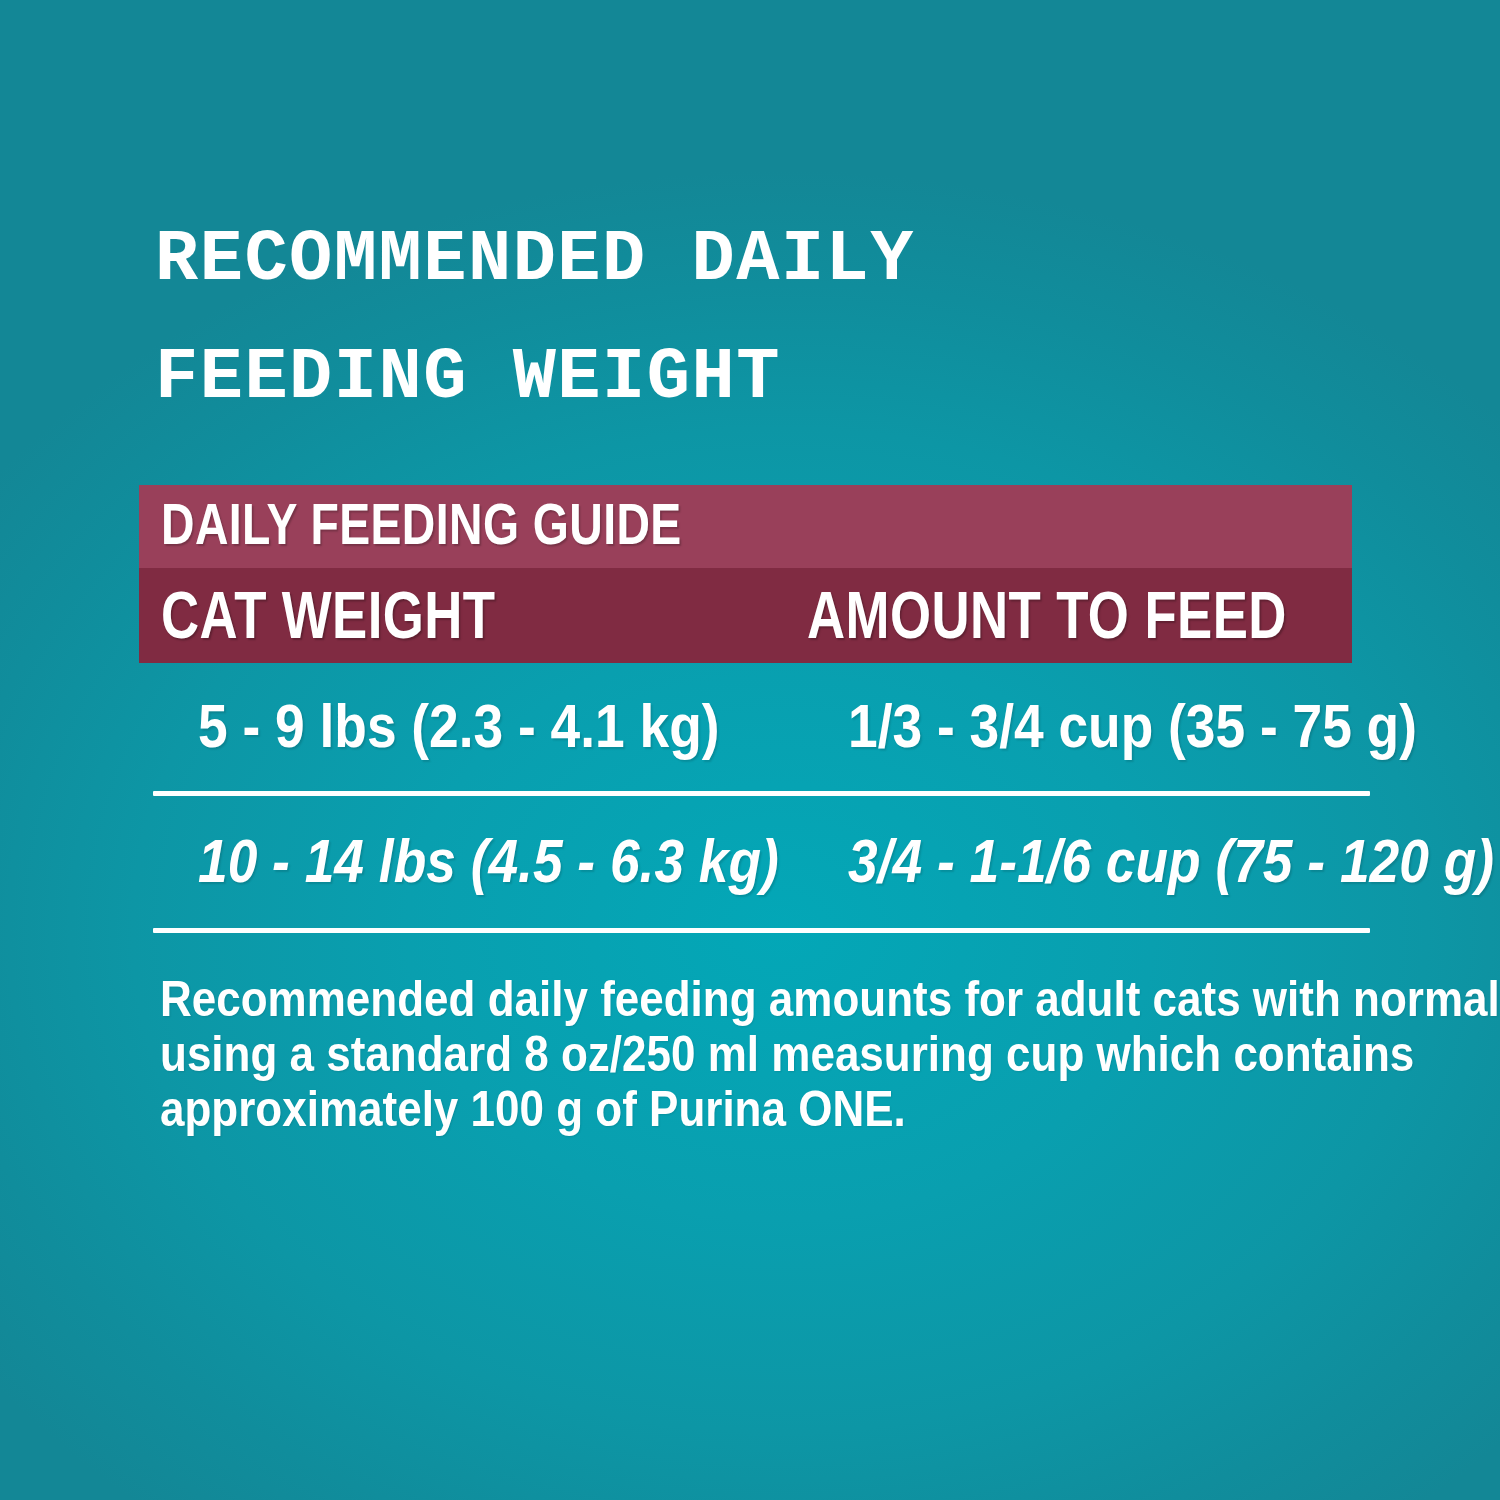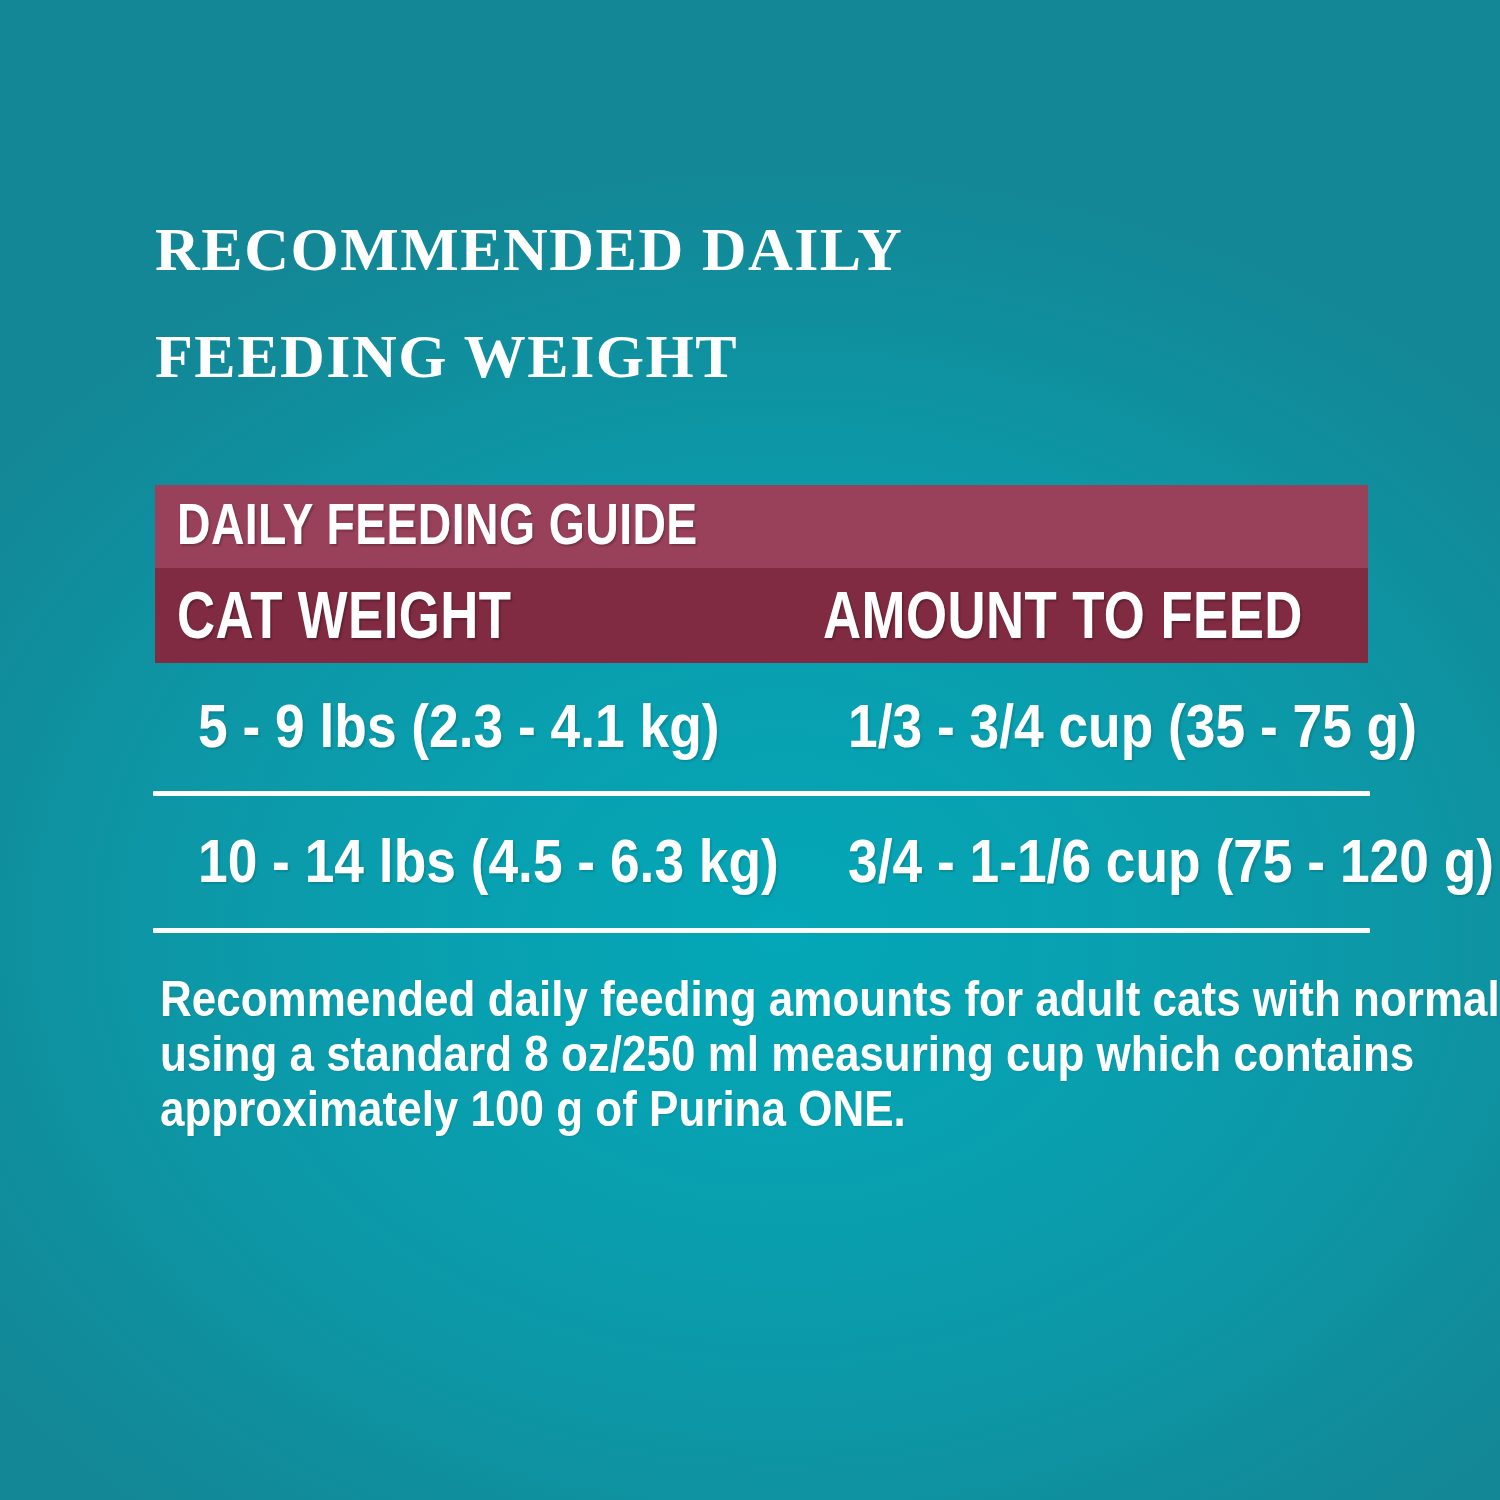--- a/index.html
+++ b/index.html
@@ -31,32 +31,33 @@
 
   
   #title-block {
     position: absolute;
     left: 155px;
     top: 196px;
     width: 1220px;
   }
   .title-line {
     color: #FFFFFF;
-    font-family: Liberation Serif, serif;
-    font-weight: 700;
-    font-size: 62px;
+    font-family: Liberation Mono, monospace;
+    font-weight: 700;
+    font-size: 72px;
     line-height: 107px;
     letter-spacing: 1.5px;
     white-space: nowrap;
+    margin-top: 11px;
   }
 
   
   #guide-header {
     position: absolute;
-    left: 155px;
+    left: 139px;
     top: 485px;
     width: 1213px;
     height: 178px;
   }
   #guide-header-top {
     position: absolute;
     left: 0;
     top: 0;
     width: 100%;
     height: 83px;
@@ -104,21 +105,21 @@
 
   
   .feed-row {
     position: absolute;
     left: 155px;
     width: 1215px;
     height: 110px;
     margin-left: 35px;
   }
   #feed-row-0 { top: 688px; }
-  #feed-row-1 { top: 823px; }
+  #feed-row-1 { top: 823px; font-style: italic; }
 
   .cell {
     position: absolute;
     top: 0;
     color: #FFFFFF;
     font-family: "Liberation Sans Narrow", "Liberation Sans", sans-serif;
     font-weight: 700;
     font-size: 62px;
     line-height: 76px;
     letter-spacing: 0px;

